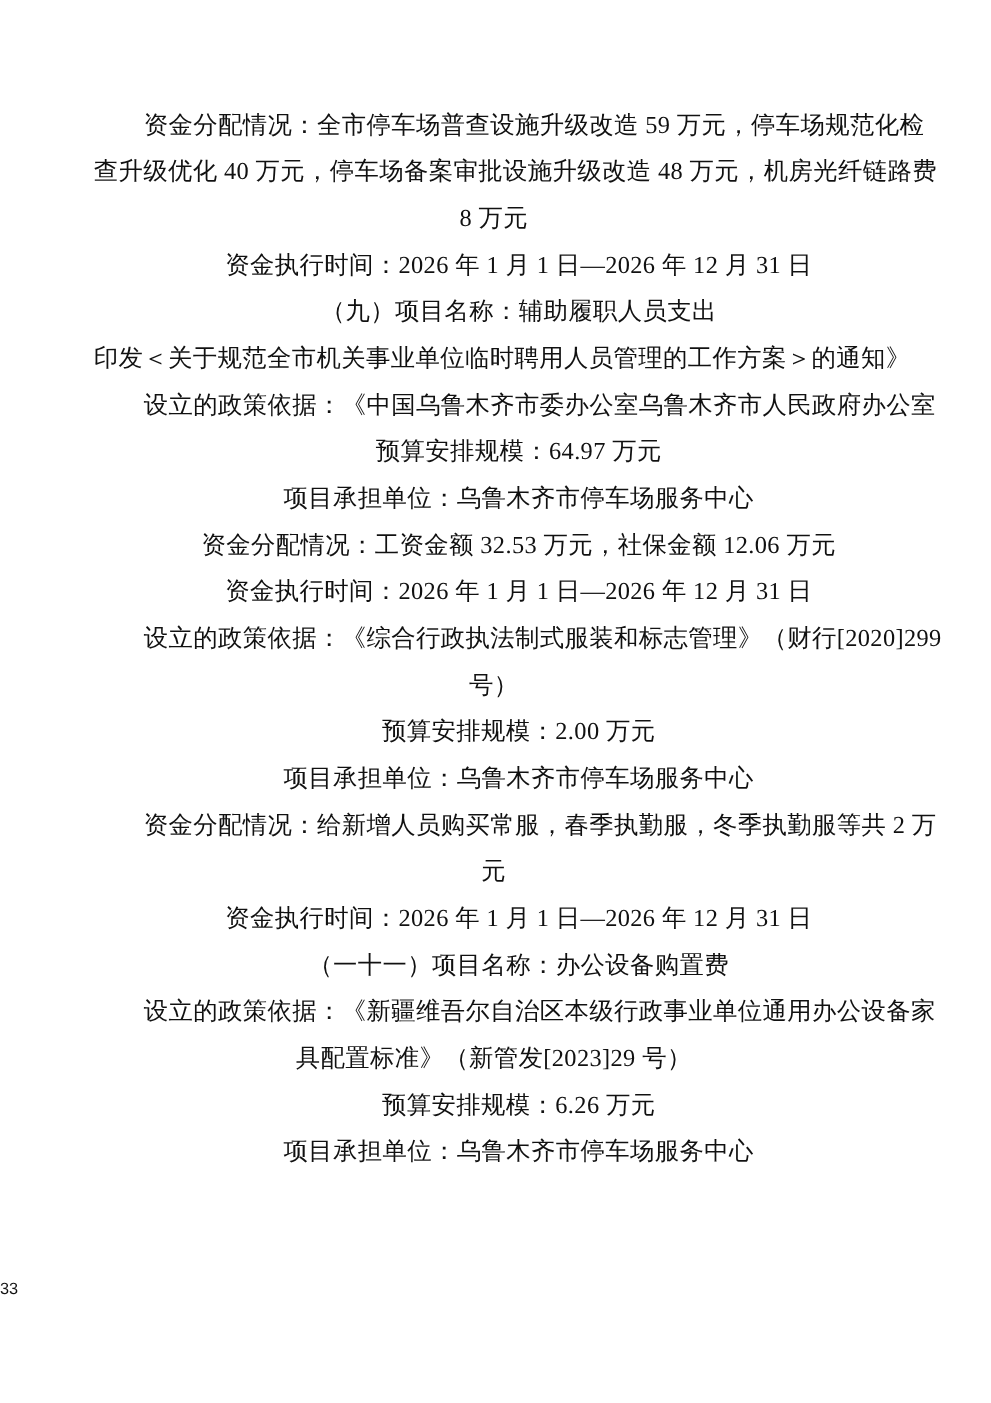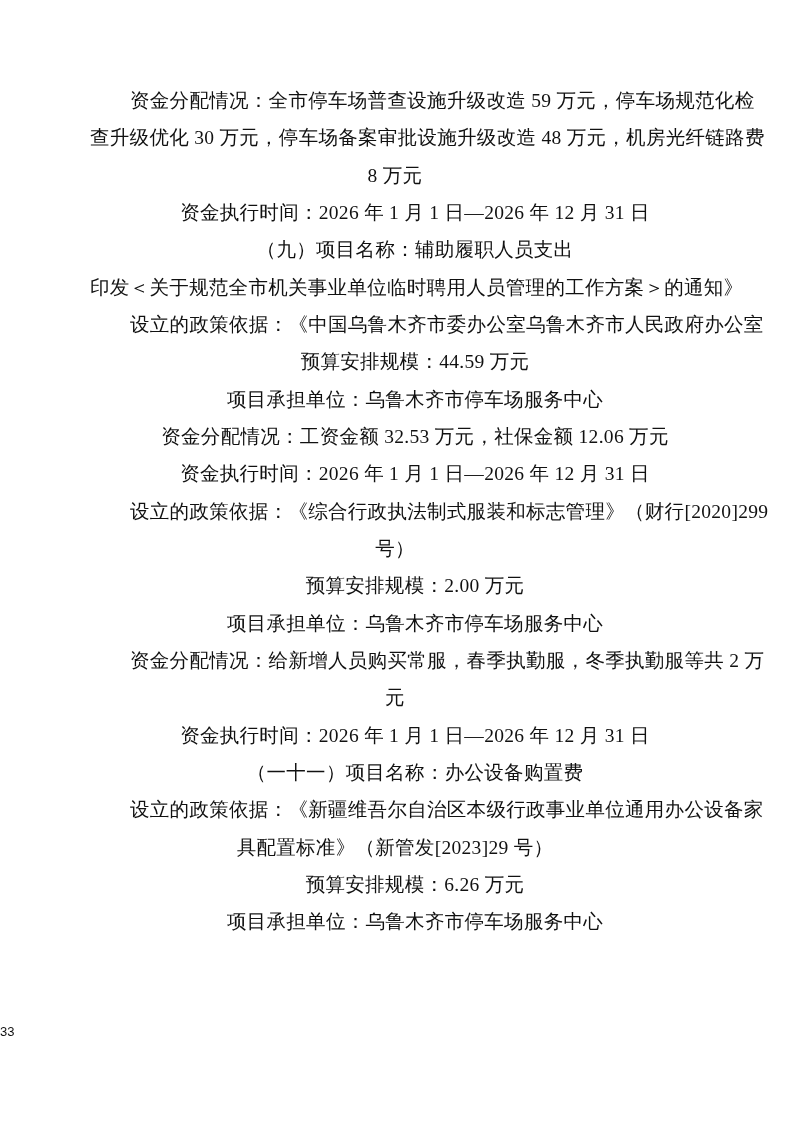--- a/index.html
+++ b/index.html
@@ -35,21 +35,20 @@
     box-sizing: border-box;
     text-align: center;
     letter-spacing: 0.3px;
   }
   .line.indent {
     padding-left: 40px;
   }
   .line.fill {
     text-align: justify;
     text-align-last: justify;
-    margin-left: 15px;
   }
   .footer {
     position: absolute;
     left: 0;
     top: 1022px;
     width: 100%;
     text-align: left;
   }
   .page-number {
     font-family: "Liberation Sans", "DejaVu Sans", sans-serif;
@@ -58,35 +57,35 @@
   }
 </style>
 </head>
 <body>
 
 <div class="page">
   <div class="content">
 
   <div class="paragraph">
         <div class="line indent fill">资金分配情况：全市停车场普查设施升级改造 59 万元，停车场规范化检</div>
-        <div class="line fill">查升级优化 30 万元，停车场备案审批设施升级改造 48 万元，机房光纤链路费</div>
+        <div class="line fill">查升级优化 40 万元，停车场备案审批设施升级改造 48 万元，机房光纤链路费</div>
         <div class="line">8 万元</div>
       </div>
       <div class="paragraph">
         <div class="line indent">资金执行时间：2026 年 1 月 1 日—2026 年 12 月 31 日</div>
       </div>
       <div class="paragraph">
         <div class="line indent">（九）项目名称：辅助履职人员支出</div>
       </div>
       <div class="paragraph">
         <div class="line fill">印发＜关于规范全市机关事业单位临时聘用人员管理的工作方案＞的通知》</div>
         <div class="line indent fill">设立的政策依据：《中国乌鲁木齐市委办公室乌鲁木齐市人民政府办公室</div>
       </div>
       <div class="paragraph">
-        <div class="line indent">预算安排规模：44.59 万元</div>
+        <div class="line indent">预算安排规模：64.97 万元</div>
       </div>
       <div class="paragraph">
         <div class="line indent">项目承担单位：乌鲁木齐市停车场服务中心</div>
       </div>
       <div class="paragraph">
         <div class="line indent">资金分配情况：工资金额 32.53 万元，社保金额 12.06 万元</div>
       </div>
       <div class="paragraph">
         <div class="line indent">资金执行时间：2026 年 1 月 1 日—2026 年 12 月 31 日</div>
       </div>

